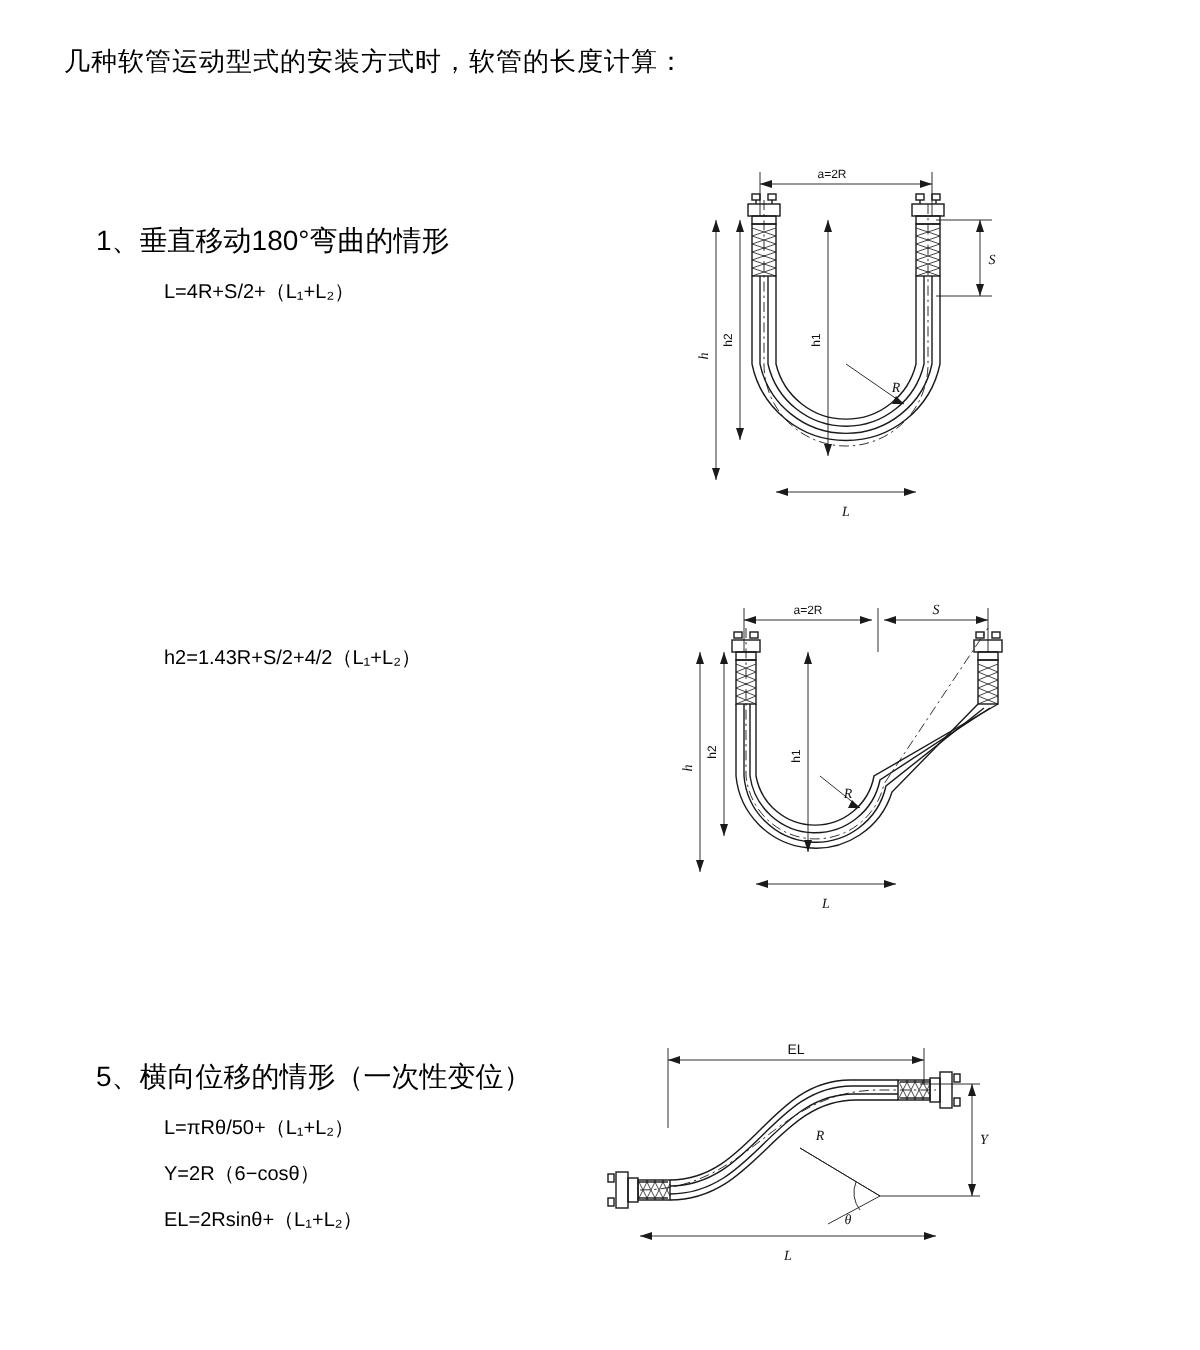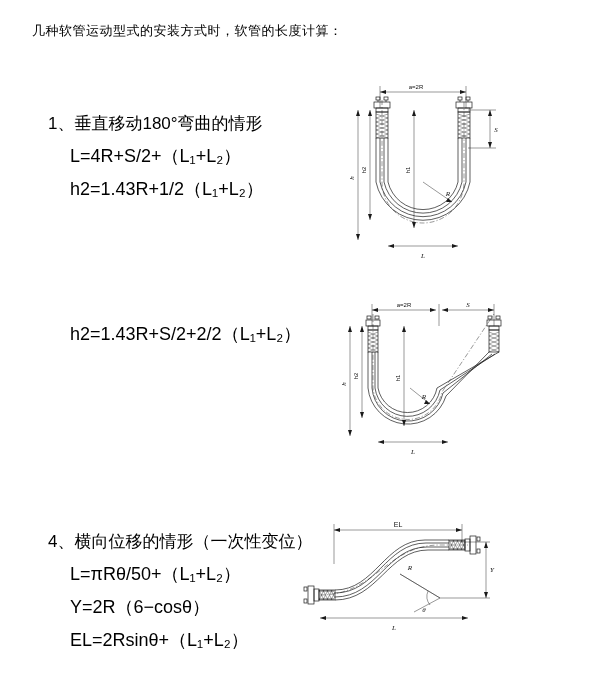--- a/index.html
+++ b/index.html
@@ -33,28 +33,28 @@
     left: 0;
     width: 600px;
   }
   .sec-text {
     position: absolute;
     left: 48px;
     top: 0;
     width: 260px;
   }
   .sec-head {
-    font-size: 17px;
+    font-size: 14px;
     white-space: nowrap;
     margin-bottom: 9px;
   }
   .sec-line {
-    font-size: 18px;
+    font-size: 10px;
     white-space: nowrap;
-    margin-left: 22px;
+    margin-left: 34px;
     margin-bottom: 9px;
   }
   .fig {
     position: absolute;
   }
   svg { display: block; }
   .ln { stroke: #1a1a1a; stroke-width: 0.7; fill: none; }
   .thin { stroke: #1a1a1a; stroke-width: 0.45; fill: none; }
   .dash { stroke: #1a1a1a; stroke-width: 0.45; fill: none; stroke-dasharray: 5 2 1.2 2; }
   .hatch { stroke: #1a1a1a; stroke-width: 0.4; fill: none; }
@@ -67,21 +67,20 @@
 <body>
 
 <div class="page">
 
   <div class="title">几种软管运动型式的安装方式时，软管的长度计算：</div>
 
   <div class="section" style="top:112px;">
     <div class="sec-text">
       <div class="sec-head">1、垂直移动180°弯曲的情形</div>
       <div class="sec-line">L=4R+S/2+（L₁+L₂）</div>
-      <div class="sec-line">h2=1.43R+1/2（L₁+L₂）</div>
     </div>
 
     <div class="fig" style="left:318px; top:-42px;">
       <svg width="210" height="200" viewBox="0 0 210 200">
 
         <line class="thin" x1="62" y1="22" x2="148" y2="22"></line>
         <path class="fillb" d="M62,22 l6,-2 l0,4 z"></path>
         <path class="fillb" d="M148,22 l-6,-2 l0,4 z"></path>
         <text class="lbl" x="98" y="19" text-anchor="middle">a=2R</text>
         <line class="thin" x1="62" y1="16" x2="62" y2="38"></line>
@@ -165,21 +164,21 @@
         <line class="thin" x1="96" y1="40" x2="96" y2="158"></line>
         <path class="fillb" d="M96,40 l-2,6 l4,0 z"></path>
         <path class="fillb" d="M96,158 l-2,-6 l4,0 z"></path>
         <text class="lbl" x="92" y="100" text-anchor="middle" transform="rotate(-90 92 100)">h1</text>
       </svg>
     </div>
   </div>
 
   <div class="section" style="top:322px;">
     <div class="sec-text">
-      <div class="sec-line">h2=1.43R+S/2+2/2（L₁+L₂）</div>
+      <div class="sec-line">h2=1.43R+S/2+4/2（L₁+L₂）</div>
     </div>
 
     <div class="fig" style="left:318px; top:-30px;">
       <svg width="210" height="180" viewBox="0 0 210 180">
 
         <line class="thin" x1="54" y1="18" x2="118" y2="18"></line>
         <path class="fillb" d="M54,18 l6,-2 l0,4 z"></path>
         <path class="fillb" d="M118,18 l-6,-2 l0,4 z"></path>
         <text class="lbl" x="86" y="15" text-anchor="middle">a=2R</text>
 
@@ -255,21 +254,21 @@
         <line class="thin" x1="60" y1="150" x2="130" y2="150"></line>
         <path class="fillb" d="M60,150 l6,-2 l0,4 z"></path>
         <path class="fillb" d="M130,150 l-6,-2 l0,4 z"></path>
         <text class="lbli" x="95" y="162" text-anchor="middle">L</text>
       </svg>
     </div>
   </div>
 
   <div class="section" style="top:530px;">
     <div class="sec-text">
-      <div class="sec-head">4、横向位移的情形（一次性变位）</div>
+      <div class="sec-head">5、横向位移的情形（一次性变位）</div>
       <div class="sec-line">L=πRθ/50+（L₁+L₂）</div>
       <div class="sec-line">Y=2R（6−cosθ）</div>
       <div class="sec-line">EL=2Rsinθ+（L₁+L₂）</div>
     </div>
 
     <div class="fig" style="left:290px; top:-22px;">
       <svg width="250" height="130" viewBox="0 0 250 130">
 
         <line class="thin" x1="44" y1="22" x2="172" y2="22"></line>
         <path class="fillb" d="M44,22 l6,-2 l0,4 z"></path>

